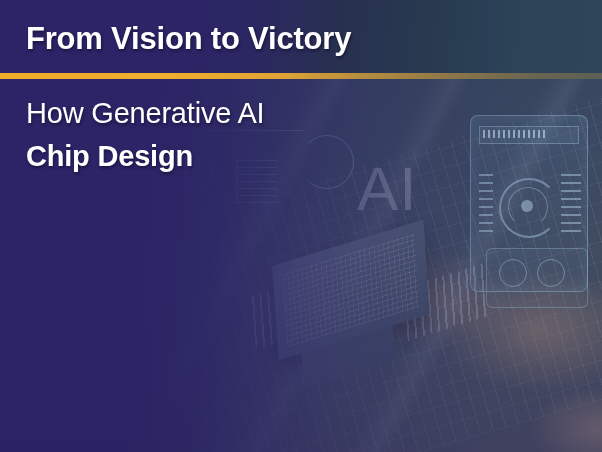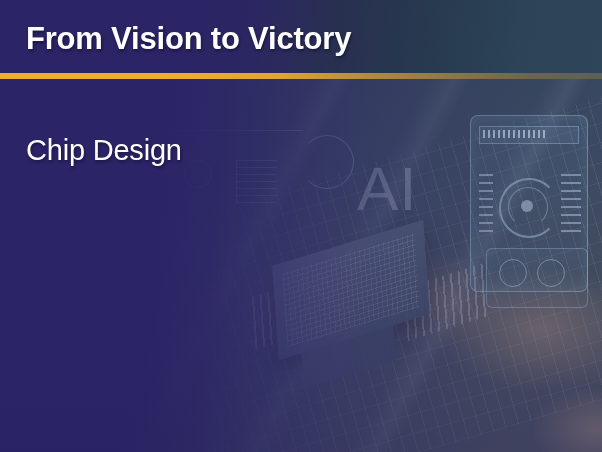--- a/index.html
+++ b/index.html
@@ -261,21 +261,21 @@
     left: 26px; top: 92px;
     width: 420px;
     font-size: 29px;
     font-weight: 400;
     line-height: 43px;
     letter-spacing: -0.2px;
     color: #ffffff;
     text-shadow: 1px 2px 3px rgba(12,10,36,.50);
   }
   .subtitle .ln { display: block; white-space: nowrap; }
-  .subtitle .bold { font-weight: 400; margin-top: 37px; }
+  .subtitle .bold { font-weight: 700; }
 </style>
 </head>
 <body>
 
 <div id="poster">
 
   <div class="photo">
     <div class="board"></div>
     <div class="traces"></div>
 
@@ -310,16 +310,17 @@
 
   <div class="tint"></div>
   <div class="tint-bottom"></div>
 
   <div class="topband"></div>
   <div class="gold-rule"></div>
 
   <div class="title">From Vision to Victory</div>
 
   <div class="subtitle">
+    <span class="ln">How Generative AI</span>
     <span class="ln bold">Chip Design</span>
   </div>
 
 </div>
 
 </body></html>

